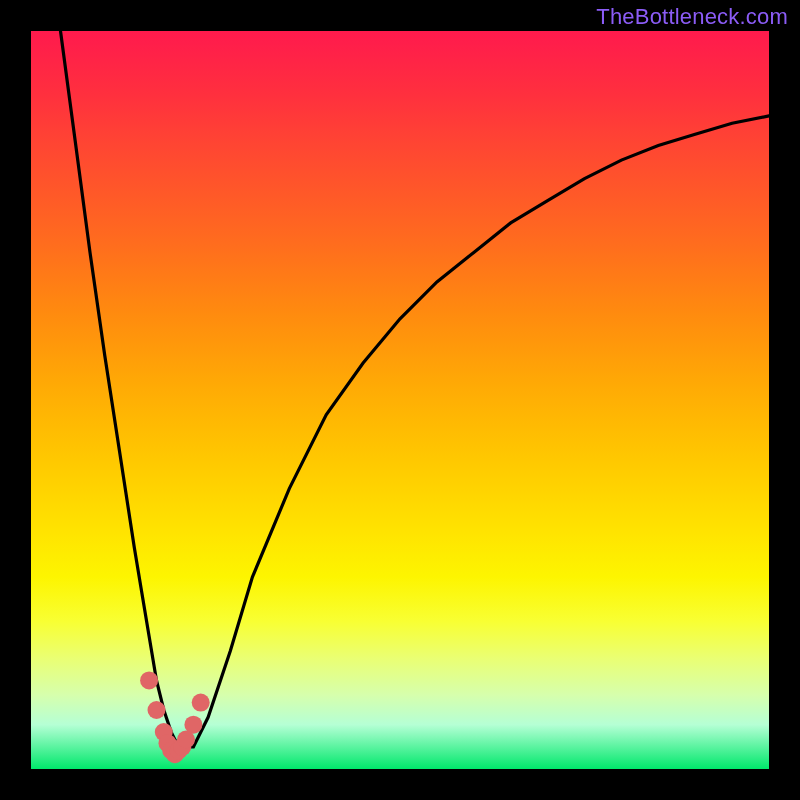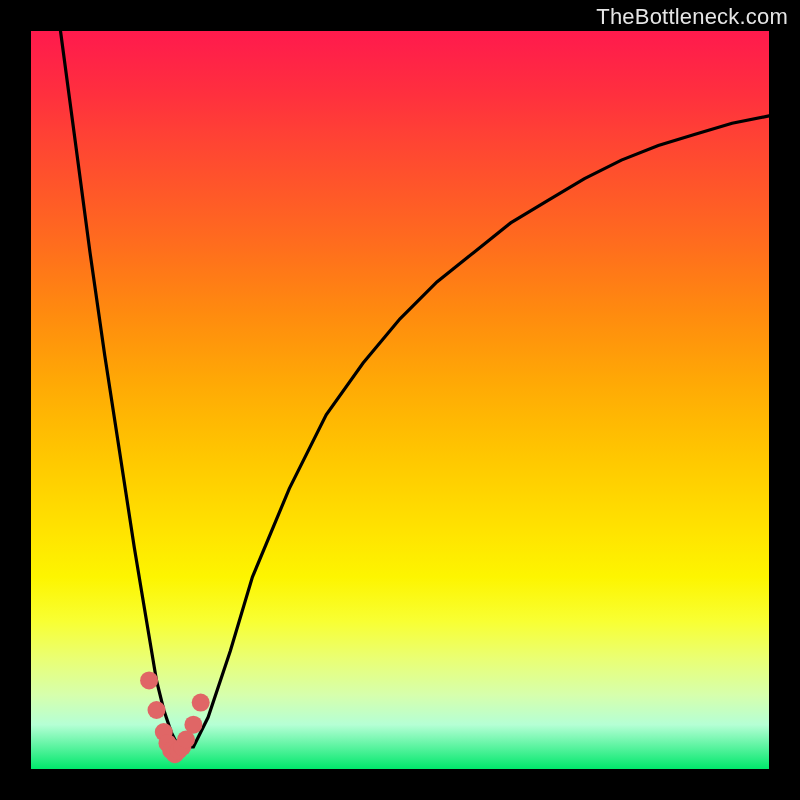--- a/index.html
+++ b/index.html
@@ -32,21 +32,21 @@
       #b5ffd5 94%,
       #00e86b 100%
     );
   }
   .watermark {
     position: absolute;
     top: 4px;
     right: 12px;
     font-family: Arial, Helvetica, sans-serif;
     font-size: 22px;
-    color: #e5e5e5;
+    color: #8b5cf6;
     letter-spacing: 0.2px;
   }
   svg.curves {
     position: absolute;
     left: 0;
     top: 0;
     width: 738px;
     height: 738px;
     overflow: visible;
   }

